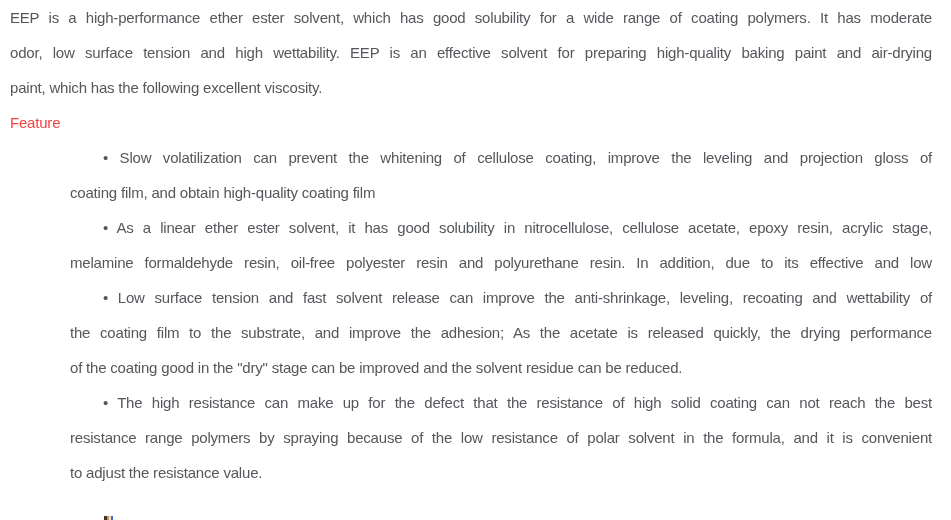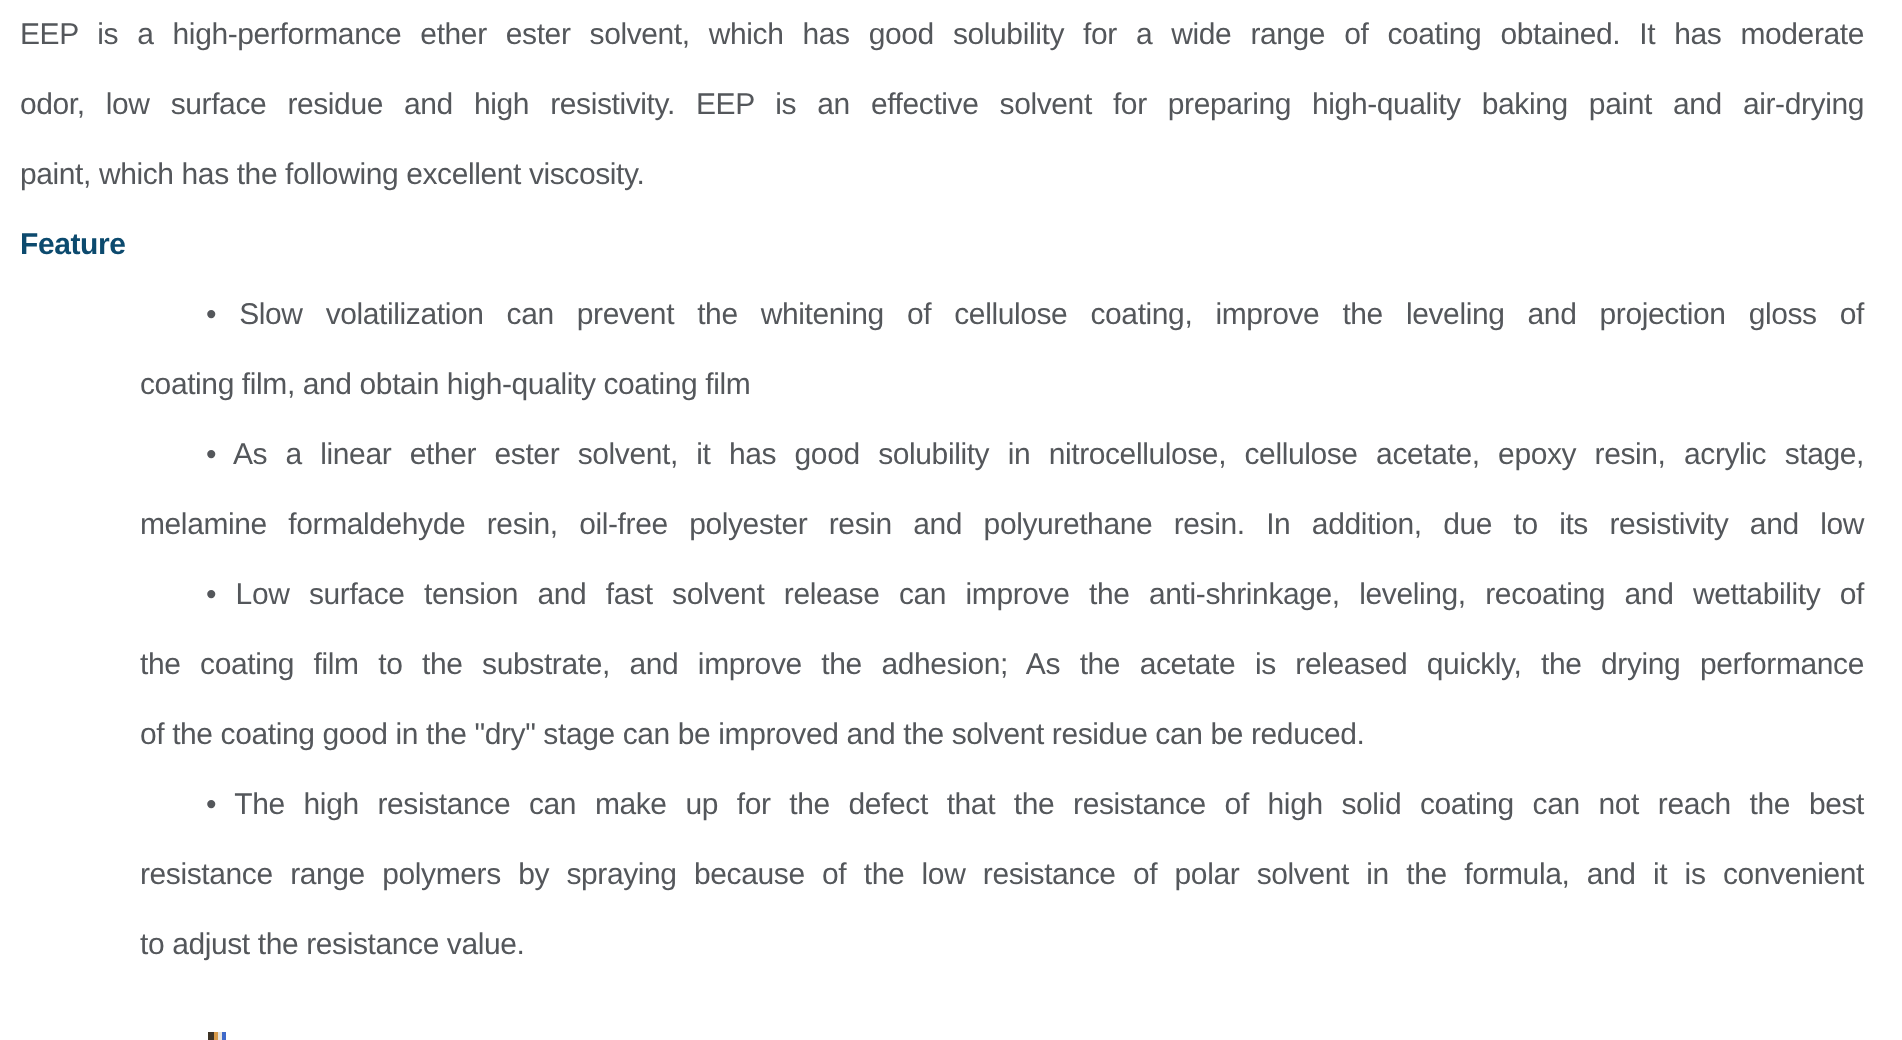--- a/index.html
+++ b/index.html
@@ -30,22 +30,22 @@
   .line.last {
     text-align-last: left;
   }
   .bullet-line {
     margin-left: 60px;   
   }
   .bullet-first {
     text-indent: 33px;   
   }
   .feature-heading {
-    font-weight: bold;
-    color: #0c4a6e;
+    font-weight: normal;
+    color: #ef4444;
     text-align-last: left;
   }
   
   .clipped-fragment {
     position: absolute;
     left: 104px;
     top: 516px;
     width: 9px;
     height: 6px;
     display: flex;
@@ -54,31 +54,31 @@
   .frag-1 { width: 3px; background: #3d3326; }
   .frag-2 { width: 2px; background: #d79948; }
   .frag-3 { width: 2px; background: #e8e4dc; }
   .frag-4 { width: 2px; background: #3f69c9; }
 </style>
 </head>
 <body>
 
 <div class="doc">
 
-  <div class="line">EEP is a high-performance ether ester solvent, which has good solubility for a wide range of coating obtained. It has moderate</div>
-  <div class="line">odor, low surface residue and high resistivity. EEP is an effective solvent for preparing high-quality baking paint and air-drying</div>
+  <div class="line">EEP is a high-performance ether ester solvent, which has good solubility for a wide range of coating polymers. It has moderate</div>
+  <div class="line">odor, low surface tension and high wettability. EEP is an effective solvent for preparing high-quality baking paint and air-drying</div>
   <div class="line last">paint, which has the following excellent viscosity.</div>
 
   <div class="line feature-heading">Feature</div>
 
   <div class="line bullet-line bullet-first">• Slow volatilization can prevent the whitening of cellulose coating, improve the leveling and projection gloss of</div>
   <div class="line bullet-line last">coating film, and obtain high-quality coating film</div>
 
   <div class="line bullet-line bullet-first">• As a linear ether ester solvent, it has good solubility in nitrocellulose, cellulose acetate, epoxy resin, acrylic stage,</div>
-  <div class="line bullet-line">melamine formaldehyde resin, oil-free polyester resin and polyurethane resin. In addition, due to its resistivity and low</div>
+  <div class="line bullet-line">melamine formaldehyde resin, oil-free polyester resin and polyurethane resin. In addition, due to its effective and low</div>
 
   <div class="line bullet-line bullet-first">• Low surface tension and fast solvent release can improve the anti-shrinkage, leveling, recoating and wettability of</div>
   <div class="line bullet-line">the coating film to the substrate, and improve the adhesion; As the acetate is released quickly, the drying performance</div>
   <div class="line bullet-line last">of the coating good in the "dry" stage can be improved and the solvent residue can be reduced.</div>
 
   <div class="line bullet-line bullet-first">• The high resistance can make up for the defect that the resistance of high solid coating can not reach the best</div>
   <div class="line bullet-line">resistance range polymers by spraying because of the low resistance of polar solvent in the formula, and it is convenient</div>
   <div class="line bullet-line last">to adjust the resistance value.</div>
 
 </div>

